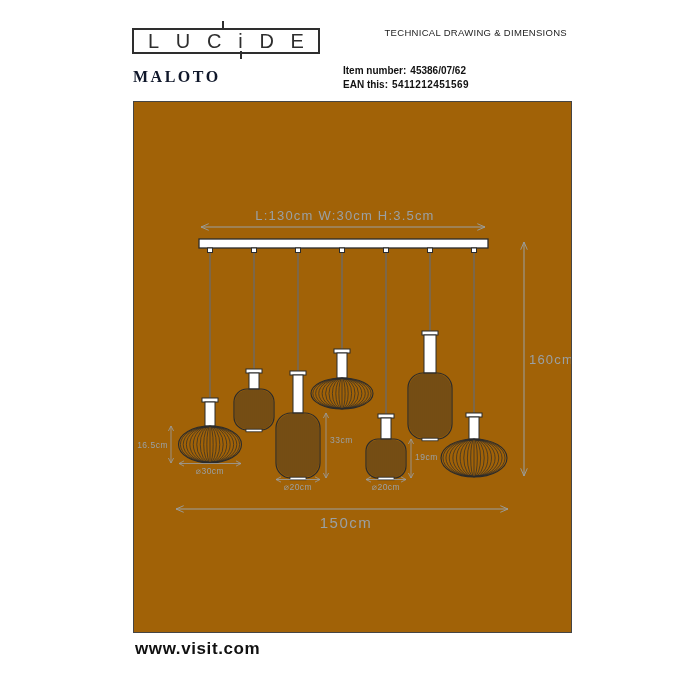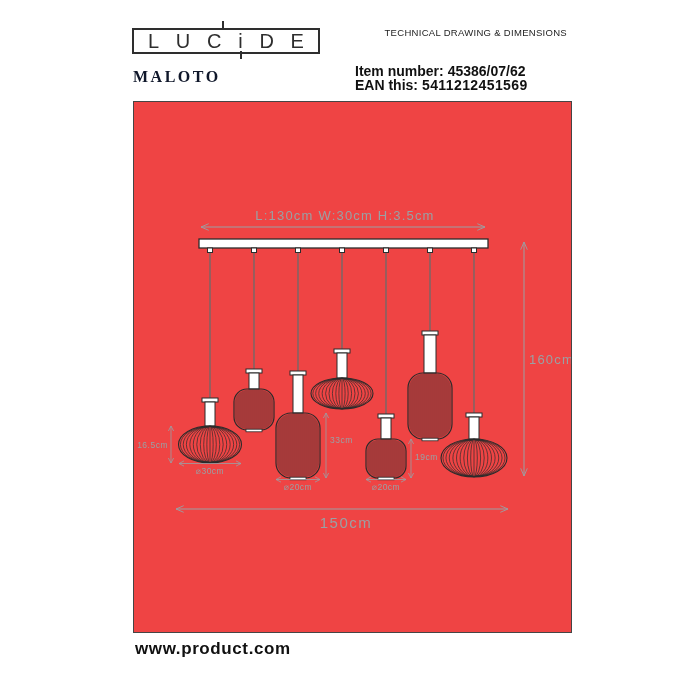--- a/index.html
+++ b/index.html
@@ -10,29 +10,29 @@
   .logo-box{position:absolute;left:132px;top:28px;width:188px;height:26px;
             border:2.4px solid #2e2e2e;box-sizing:border-box;
             display:flex;justify-content:space-between;align-items:center;
             padding:0 14px;font-size:20px;line-height:1;color:#2e2e2e;}
   .logo-box span{display:inline-block;transform:scaleY(1.02);}
   .logo-hook{position:absolute;left:222px;top:21px;width:2px;height:9px;background:#2e2e2e;}
   .logo-drop{position:absolute;left:240px;top:51px;width:2px;height:8px;background:#2e2e2e;}
   .product-name{position:absolute;left:133px;top:68px;font-size:16px;font-weight:700;
                 letter-spacing:2.5px;color:#0f172a;font-family:Liberation Serif, serif;}
   .tech-title{position:absolute;right:133px;top:27px;font-size:9.5px;letter-spacing:.3px;color:#1d1d1d;text-align:right;}
-  .item-block{position:absolute;left:343px;top:64px;font-size:14px;line-height:14px;color:#111;margin-left:12px;}
+  .item-block{position:absolute;left:343px;top:64px;font-size:10px;line-height:14px;color:#111;}
   .item-block .row{white-space:nowrap;}
   .item-block .lbl{font-weight:700;margin-right:4px;}
   .item-block .bold-val{font-weight:700;}
   .item-block .reg-val{font-weight:700;letter-spacing:.4px;}
 
   
   .drawing-box{position:absolute;left:133px;top:101px;width:437px;height:530px;
-               border:1.5px solid #454545;box-sizing:content-box;background:#ef4444;text-align:right;}
+               border:1.5px solid #454545;box-sizing:content-box;background:#a16207;text-align:right;}
 
   
   .footer{position:absolute;left:135px;top:637px;color:#111;}
   .footer .f1{font-size:11.2px;font-weight:700;letter-spacing:.2px;}
   .footer .f2{font-size:17px;font-weight:700;letter-spacing:.6px;margin-top:2px;}
 
   svg text{font-family:"Liberation Sans","DejaVu Sans",sans-serif;}
 </style>
 </head>
 <body>
@@ -289,16 +289,16 @@
 
         <line x1="277" y1="337" x2="277" y2="376" stroke="#9aa0a4" stroke-width="0.8" marker-start="url(#arrS)" marker-end="url(#arrS)"></line>
         <text x="281" y="358" text-anchor="start" font-size="8.5" letter-spacing="0.5" fill="#9aa0a4">19cm</text>
         <line x1="232" y1="377.5" x2="272" y2="377.5" stroke="#9aa0a4" stroke-width="0.8" marker-start="url(#arrS)" marker-end="url(#arrS)"></line>
         <text x="252" y="388" text-anchor="middle" font-size="8.5" letter-spacing="0.5" fill="#9aa0a4">⌀20cm</text>
       </g>
     </svg>
   </div>
 
   <div class="footer">
-    <div class="f2">www.product.com</div>
+    <div class="f2">www.visit.com</div>
   </div>
 
 </div>
 
 </body></html>

